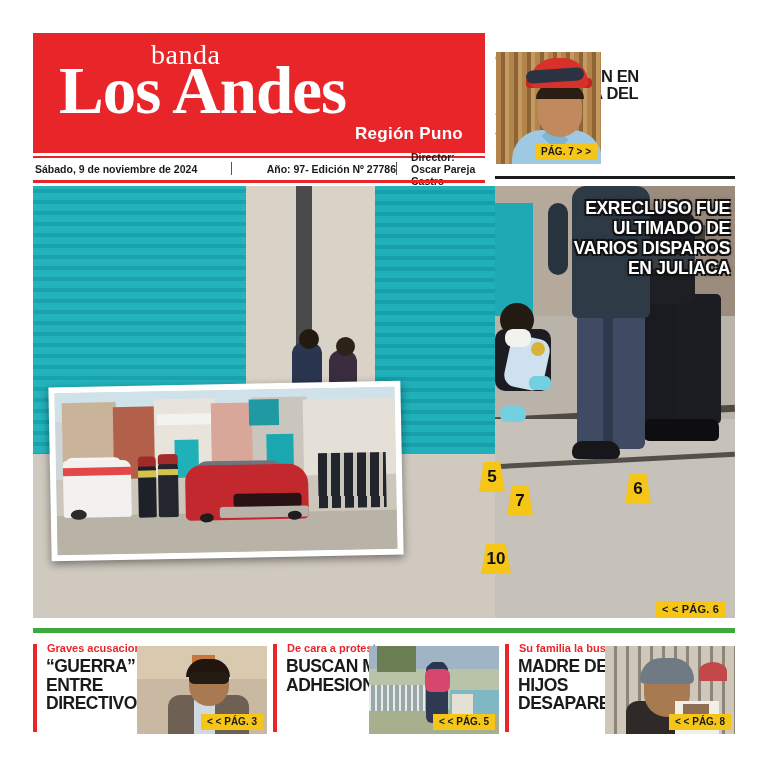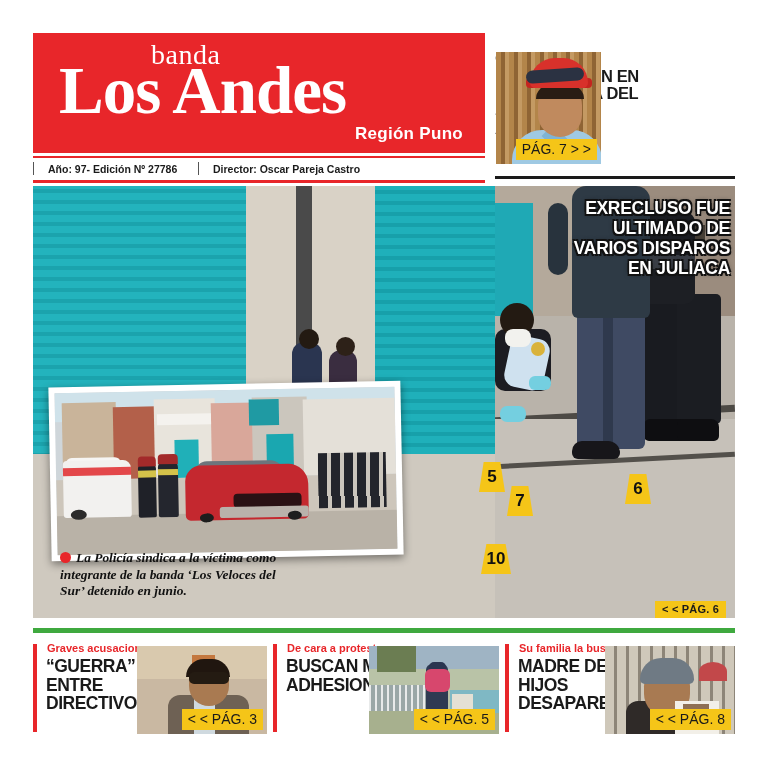--- a/index.html
+++ b/index.html
@@ -17,21 +17,21 @@
   .mh-region{position:absolute;right:22px;bottom:9px;font-weight:bold;font-size:17px;
     color:#ffffff;letter-spacing:.3px;}
 
   .mh-rule-top{position:absolute;left:33px;top:156px;width:452px;height:2px;background:#E8262A;}
   .mh-rule-bot{position:absolute;left:33px;top:180px;width:452px;height:3px;background:#E8262A;}
   .mh-meta{position:absolute;left:33px;top:158px;width:452px;height:21px;
     display:flex;align-items:center;font-size:10.5px;color:#1a1a1a;font-weight:600;}
   .mh-meta .cell{padding:0 0 0 2px;}
   .mh-meta .c1{width:196px;}
   .mh-meta .sep{width:1px;height:13px;background:#555;margin:0 12px 0 0;}
-  .mh-meta .c2{width:150px;}
+  .mh-meta .c2{width:150px;text-align:right;}
   .mh-meta .c3{flex:1;}
 
   
   .tr{position:absolute;left:495px;top:33px;width:240px;height:135px;}
   .tr-kicker{position:absolute;left:0;top:0;font-size:10.8px;color:#E8262A;font-weight:600;}
   .tr-head{position:absolute;left:0;top:17px;width:148px;
     font-family:"Liberation Sans",sans-serif;font-weight:bold;font-size:16.5px;line-height:17.5px;
     color:#1a1a1a;letter-spacing:-.4px;text-transform:uppercase;}
   .tr-photo{position:absolute;right:-1px;top:19px;width:105px;height:112px;overflow:hidden;
     background:#a8763f;}
@@ -178,21 +178,21 @@
   .bcol{position:relative;height:96px;}
   .b1{width:234px;}
   .b2{width:226px;margin-left:6px;}
   .b3{width:230px;margin-left:6px;}
   .bbar{position:absolute;left:0;top:2px;width:4px;height:88px;background:#E8262A;}
   .bkick{position:absolute;left:14px;top:0;font-size:11px;color:#E8262A;font-weight:600;}
   .bhead{position:absolute;left:13px;top:15px;width:132px;font-weight:bold;font-size:17.5px;
     line-height:18.5px;color:#1a1a1a;letter-spacing:-.5px;text-transform:uppercase;}
   .bphoto{position:absolute;right:0;top:4px;width:130px;height:88px;overflow:hidden;background:#b9b2a7;}
   .bpag{position:absolute;right:4px;bottom:4px;background:#F5C518;color:#1a1a1a;
-    font-weight:normal;font-size:14px;padding:2px 6px 3px;}
+    font-weight:bold;font-size:10px;padding:2px 6px 3px;}
 
   
   .p1a{left:0;top:0;width:100%;height:100%;background:#c9b8a2;}
   .p1b{left:0;top:0;width:100%;height:38%;background:#d9c9ae;}
   .p1c{left:42%;top:10%;width:18%;height:34%;background:#c4783f;}
   .p1face{left:40%;top:18%;width:40px;height:44px;background:#a97a51;border-radius:20px 20px 22px 22px;}
   .p1hair{left:38%;top:15%;width:44px;height:18px;background:#20160f;border-radius:20px 20px 0 0;}
   .p1gl{left:40%;top:30%;width:40px;height:12px;background:#241b12;border-radius:5px;}
   .p1suit{left:24%;top:56%;width:62%;height:46%;background:#6e6154;border-radius:12px 12px 0 0;}
   .p1shirt{left:44%;top:58%;width:16%;height:42%;background:#cfd9df;}
@@ -227,20 +227,21 @@
   <div class="masthead">
     <div class="mh-inner">
       <div class="mh-main">Los Andes</div>
       <div class="mh-diario">banda</div>
       <div class="mh-region">Región Puno</div>
     </div>
   </div>
 
   <div class="mh-rule-top"></div>
   <div class="mh-meta">
+    <span class="cell c1">Sábado, 9 de noviembre de 2024</span>
     <span class="sep"></span>
     <span class="cell c2">Año: 97- Edición Nº 27786</span>
     <span class="sep"></span>
     <span class="cell c3">Director: Oscar Pareja Castro</span>
   </div>
   <div class="mh-rule-bot"></div>
 
   <div class="tr">
     <div class="tr-head">CANALIZAN DECLARACIÓN EN EMERGENCIA DEL SERVICIO DE AGUA</div>
     <div class="tr-photo ph">
@@ -339,23 +340,20 @@
       <div class="in-cop1"></div>
         <div class="in-cop2"></div>
       <div class="in-cap1"></div>
         <div class="in-cap2"></div>
       <div class="in-vest1"></div>
         <div class="in-vest2"></div>
     </div>
   </div>
 
   <div class="bullets">
-    <div class="bul bul1">
-      <span class="dot"></span><span>La Policía sindica a la víctima como integrante de la banda ‘Los Veloces del Sur’ detenido en junio.</span>
-    </div>
   </div>
 
   <div class="pag6">&lt; &lt; PÁG. 6</div>
 
   <div class="green-rule"></div>
 
   <div class="bot">
 
     <div class="bcol b1">
       <div class="bbar"></div>

